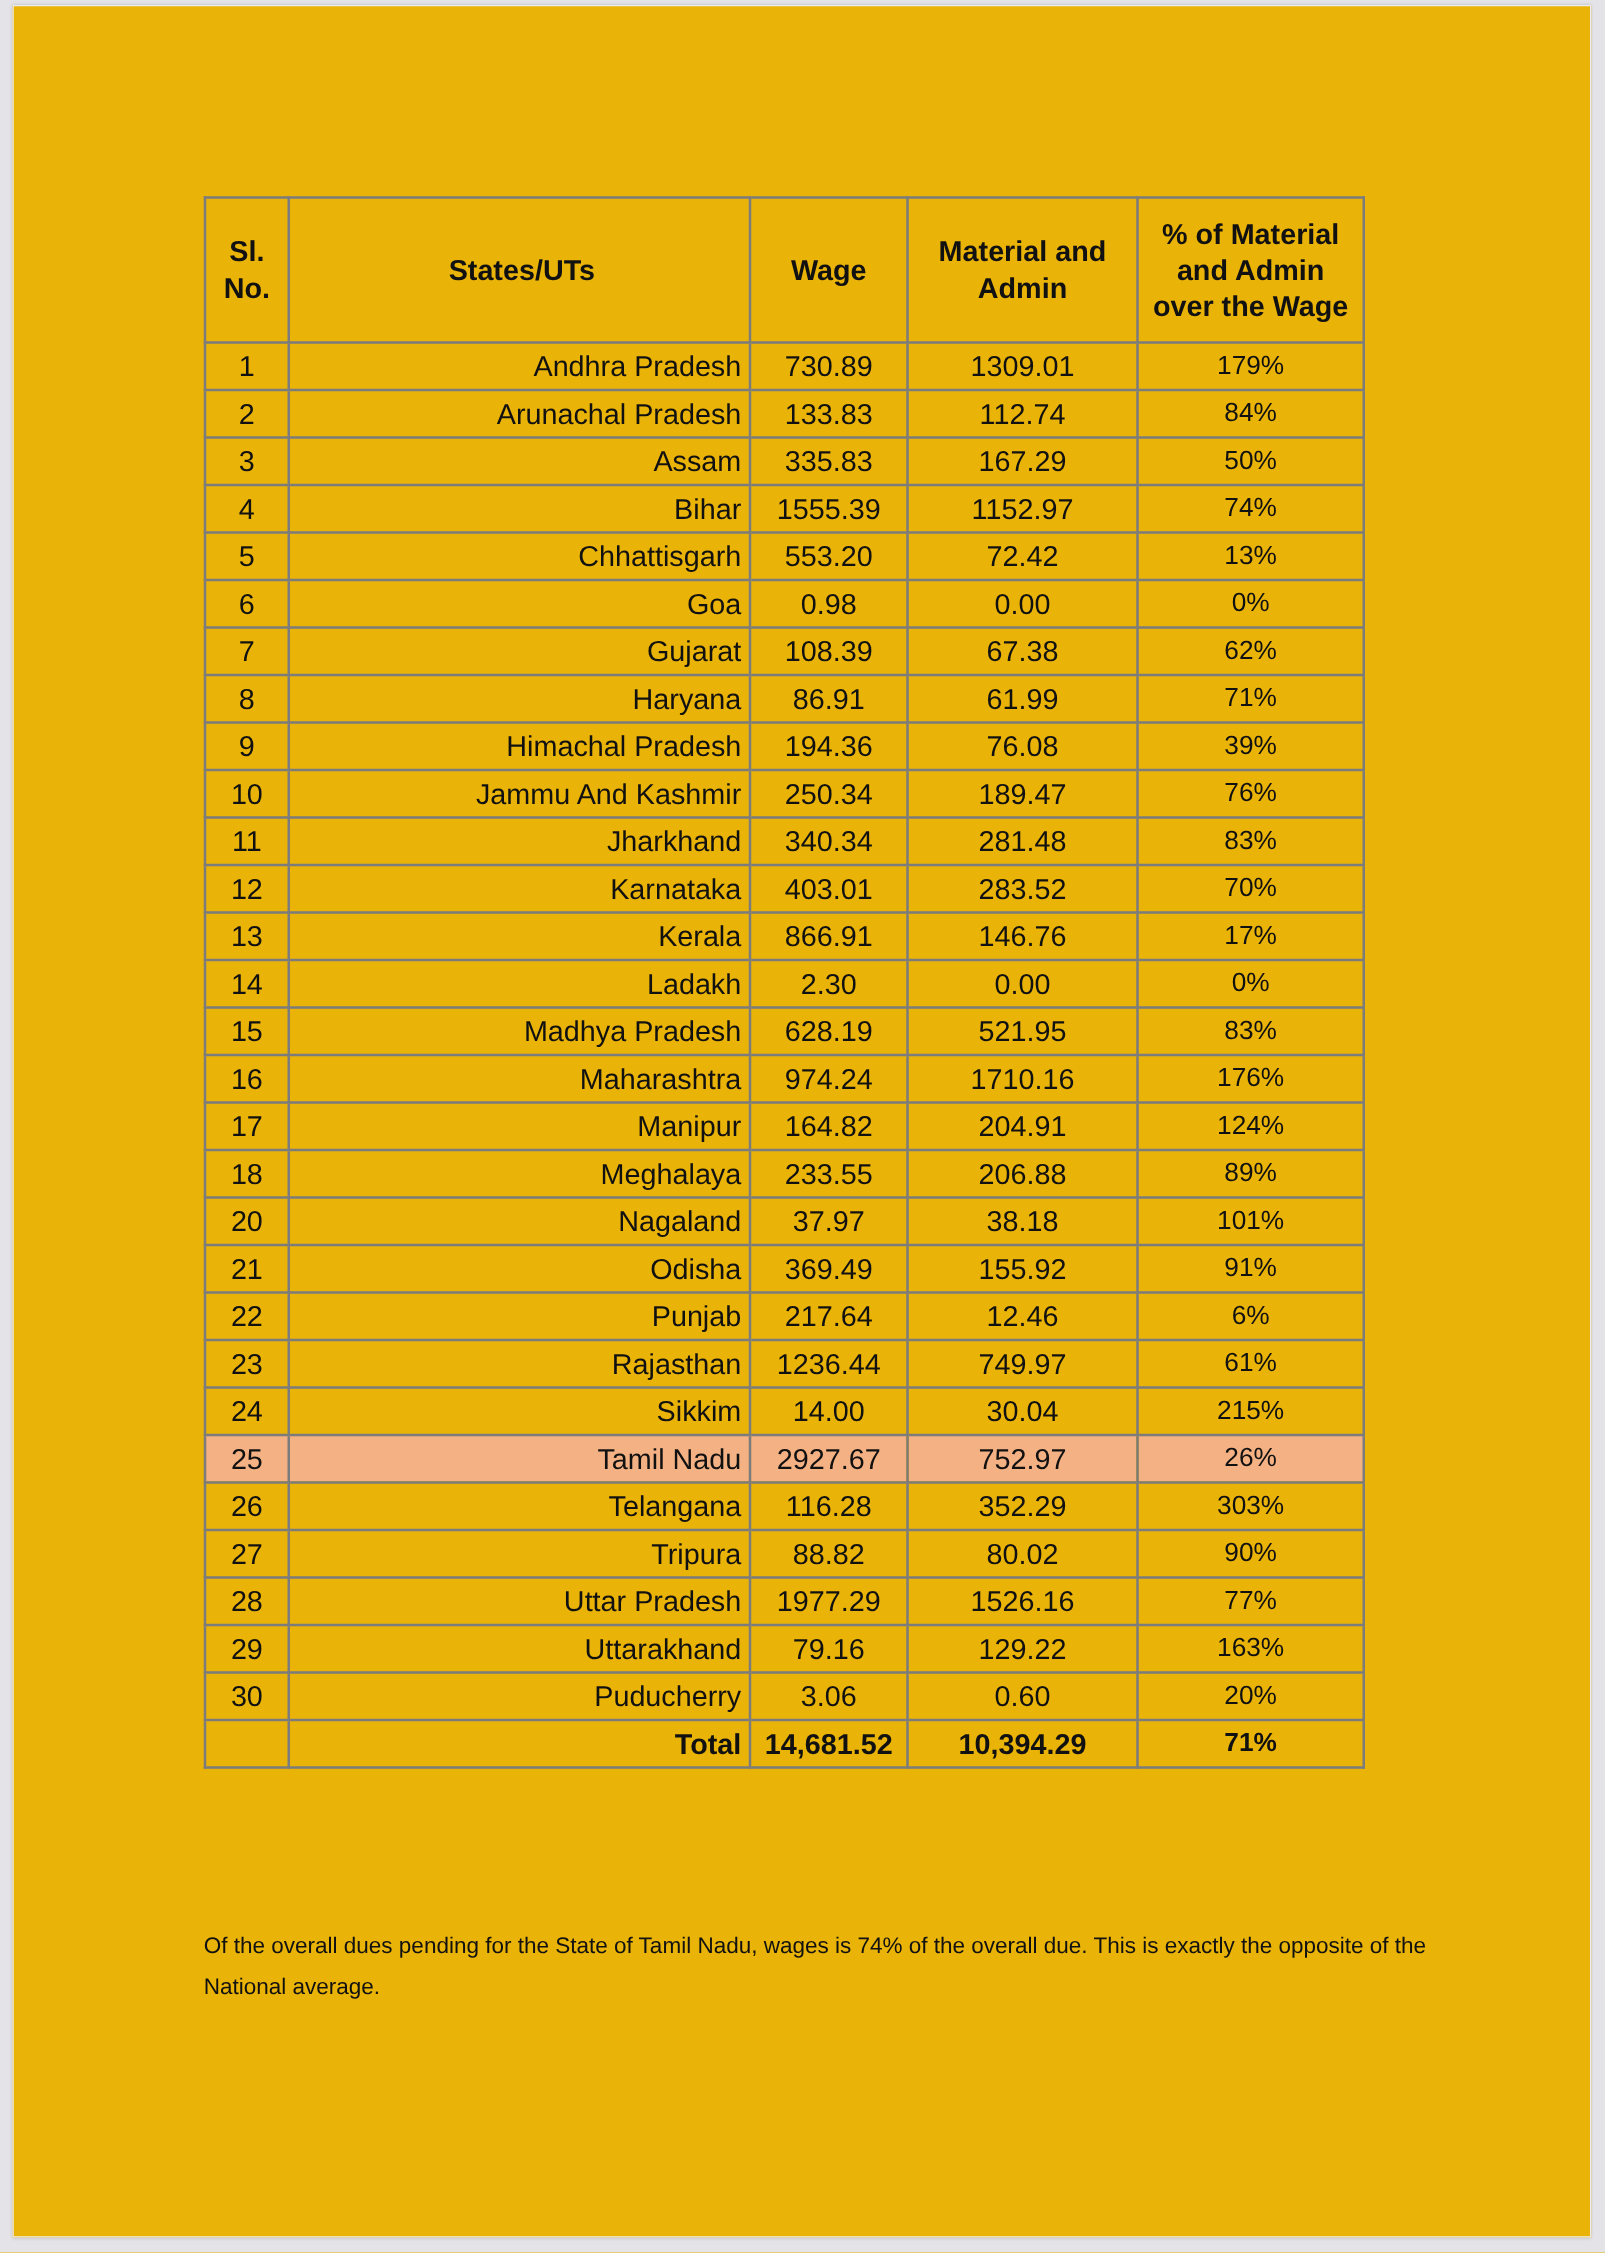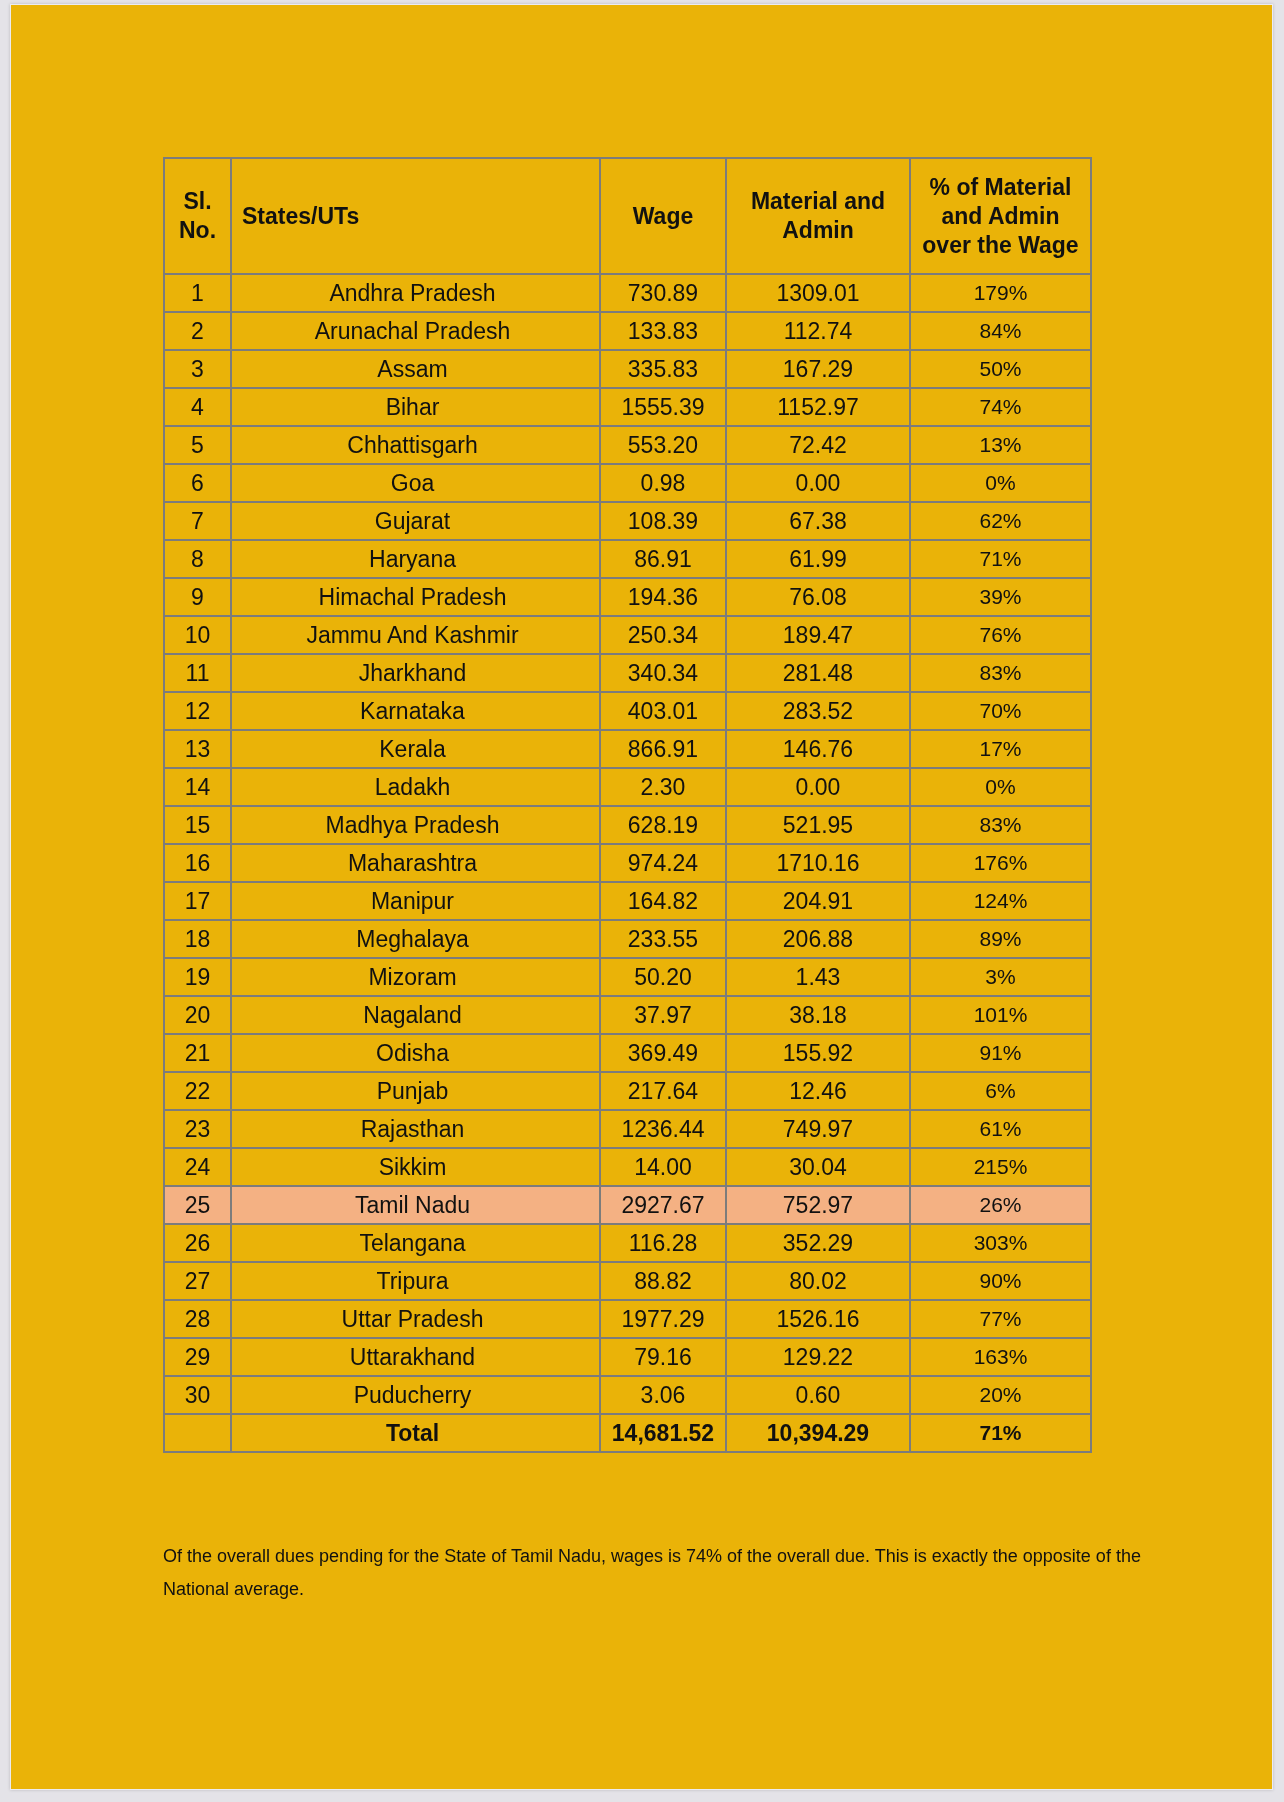--- a/index.html
+++ b/index.html
@@ -33,23 +33,23 @@
     overflow: hidden;
     white-space: nowrap;
   }
   table.dues th {
     font-weight: bold;
     height: 114px;
     line-height: 29px;
     white-space: normal;
     text-align: center;
   }
-  table.dues th.state-h { text-align: left; padding-left: 10px; }
+  table.dues th.state-h { text-align: center; padding-left: 10px; }
   table.dues td.c-no { text-align: center; }
-  table.dues td.c-state { text-align: center; padding-left: 0; }
+  table.dues td.c-state { text-align: right; padding-left: 0; }
   table.dues td.c-num { text-align: center; }
   table.dues td.c-pct { text-align: center; font-size: 21px; }
   table.dues tr.highlight td { background: #f4b183; }
   table.dues tr.total td { font-weight: bold; }
   col.w-no { width: 67px; }
   col.w-state { width: 369px; }
   col.w-wage { width: 126px; }
   col.w-mat { width: 184px; }
   col.w-pct { width: 181px; }
   .caption {
@@ -202,27 +202,20 @@
           <td class="c-pct">124%</td>
         </tr>
         <tr>
           <td class="c-no">18</td>
           <td class="c-state">Meghalaya</td>
           <td class="c-num">233.55</td>
           <td class="c-num">206.88</td>
           <td class="c-pct">89%</td>
         </tr>
         <tr>
-          <td class="c-no">19</td>
-          <td class="c-state">Mizoram</td>
-          <td class="c-num">50.20</td>
-          <td class="c-num">1.43</td>
-          <td class="c-pct">3%</td>
-        </tr>
-        <tr>
           <td class="c-no">20</td>
           <td class="c-state">Nagaland</td>
           <td class="c-num">37.97</td>
           <td class="c-num">38.18</td>
           <td class="c-pct">101%</td>
         </tr>
         <tr>
           <td class="c-no">21</td>
           <td class="c-state">Odisha</td>
           <td class="c-num">369.49</td>

